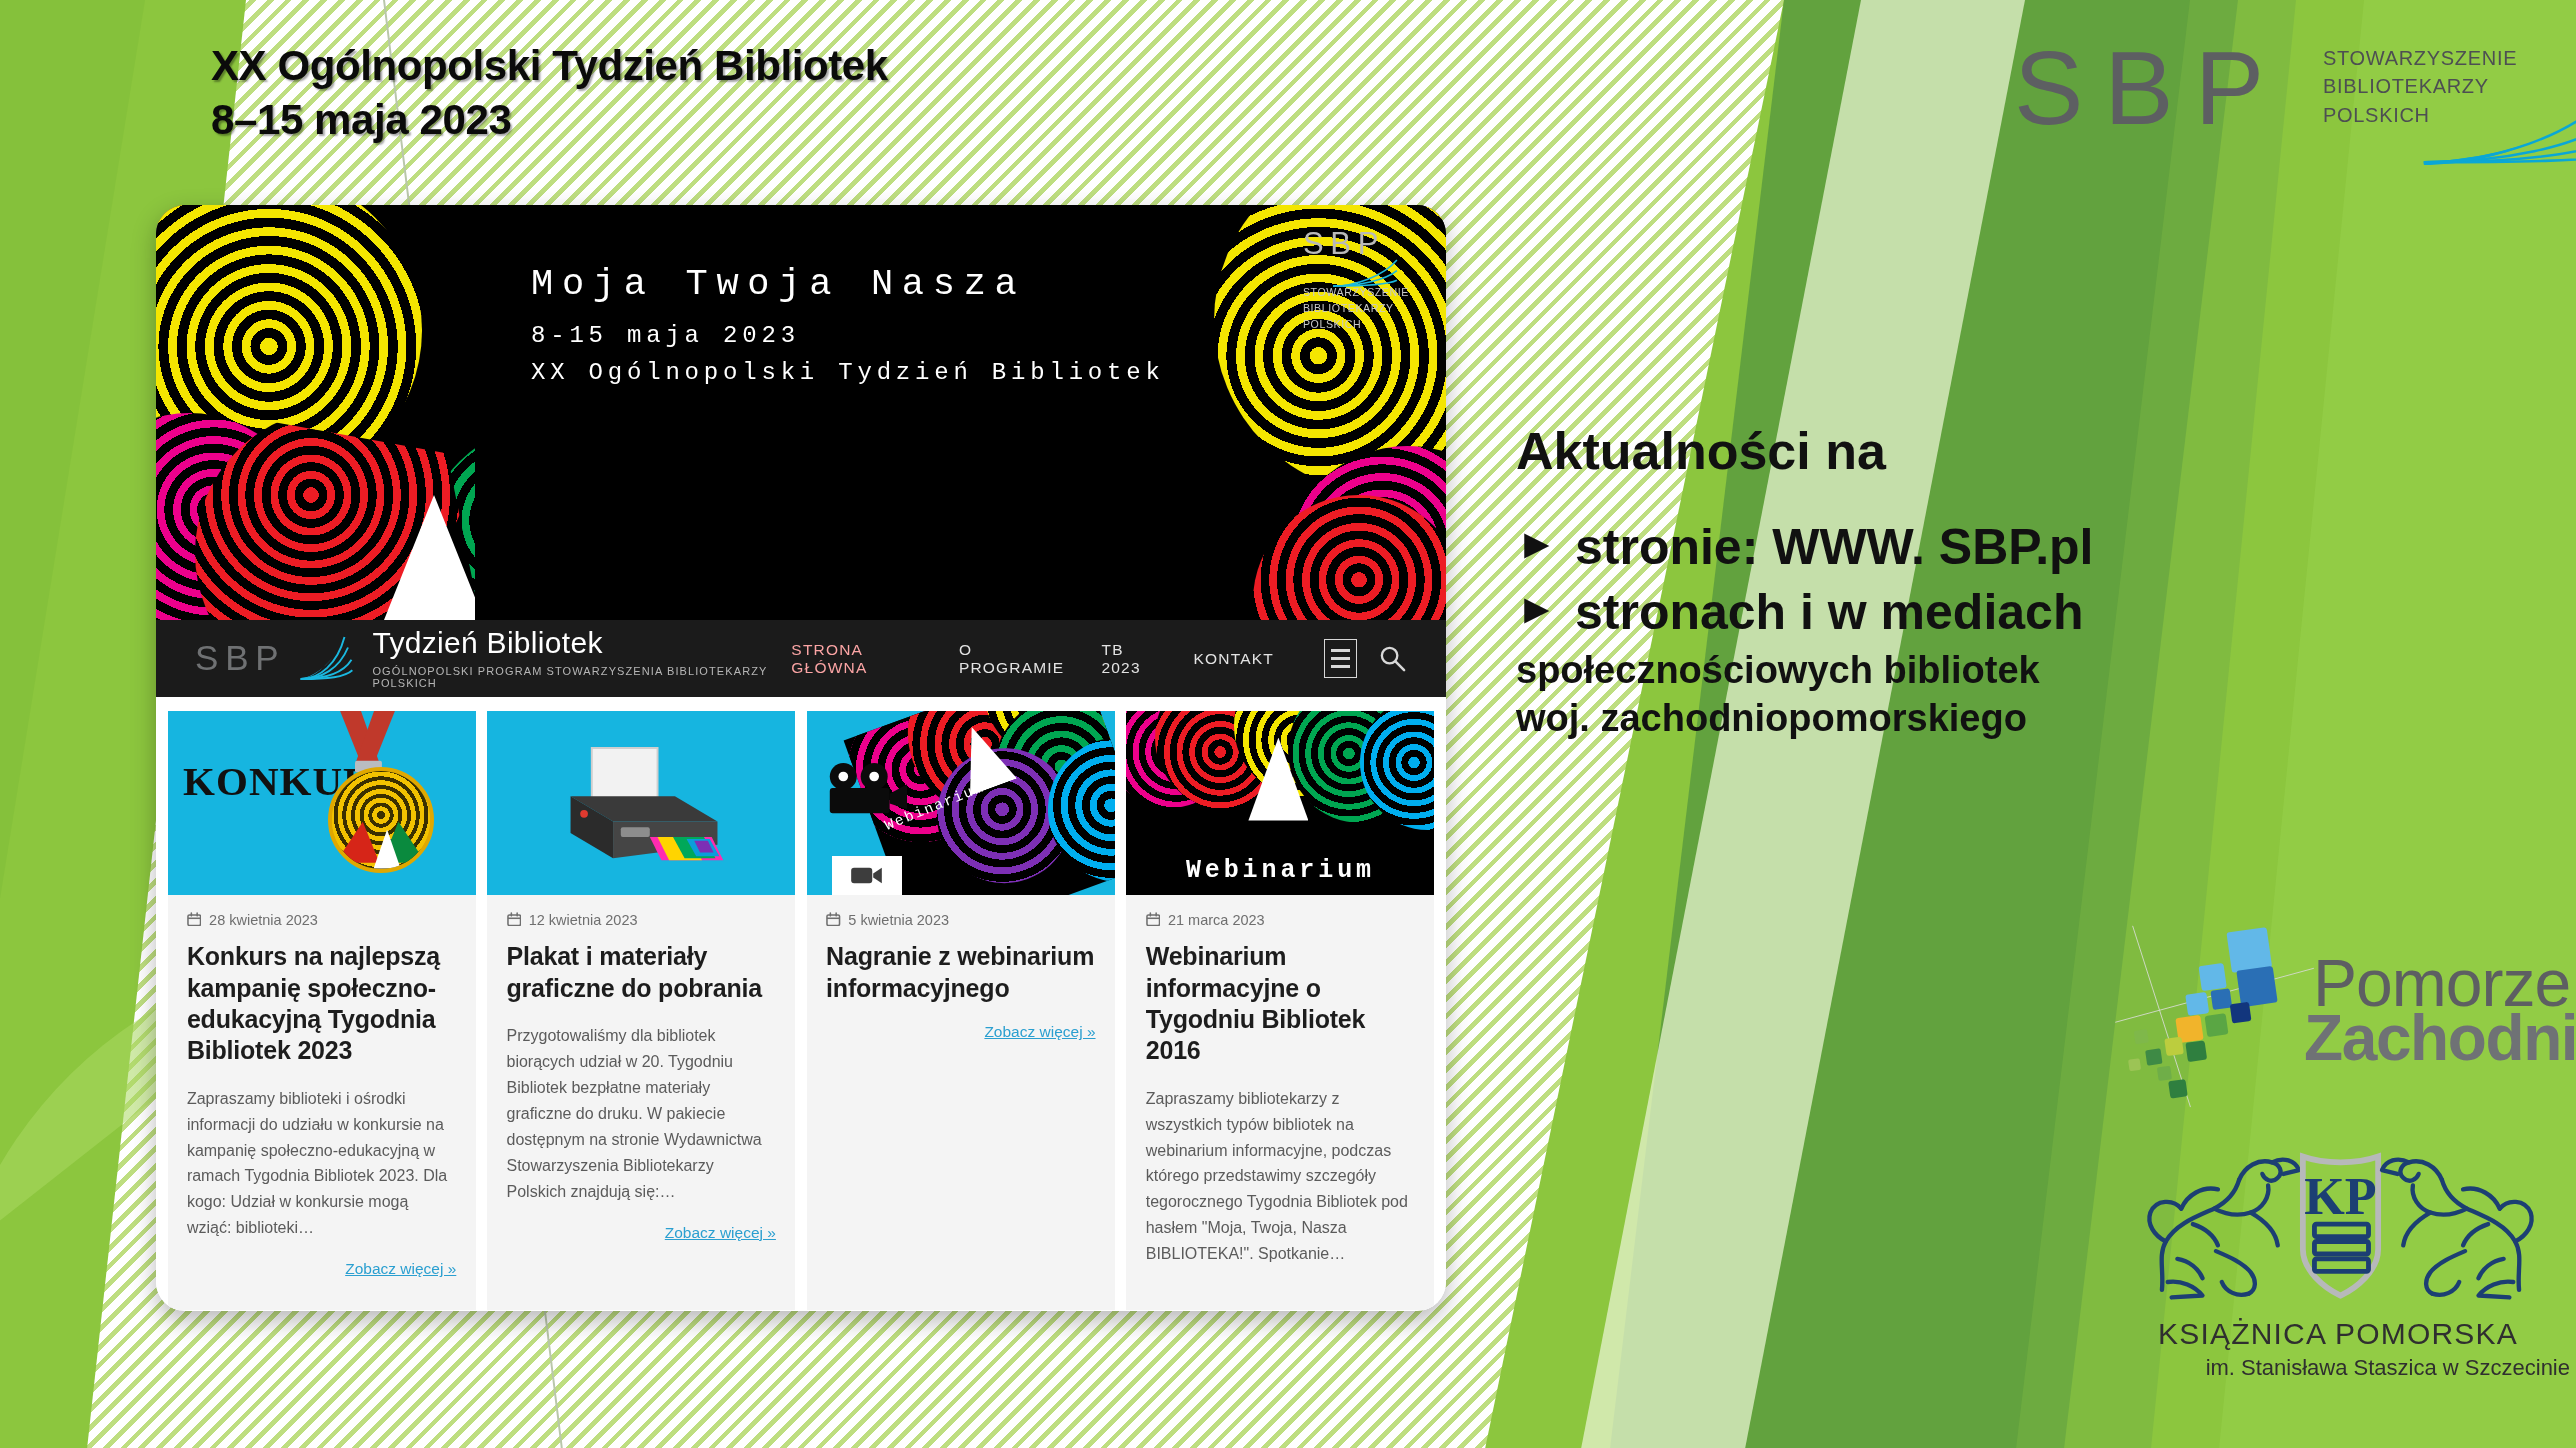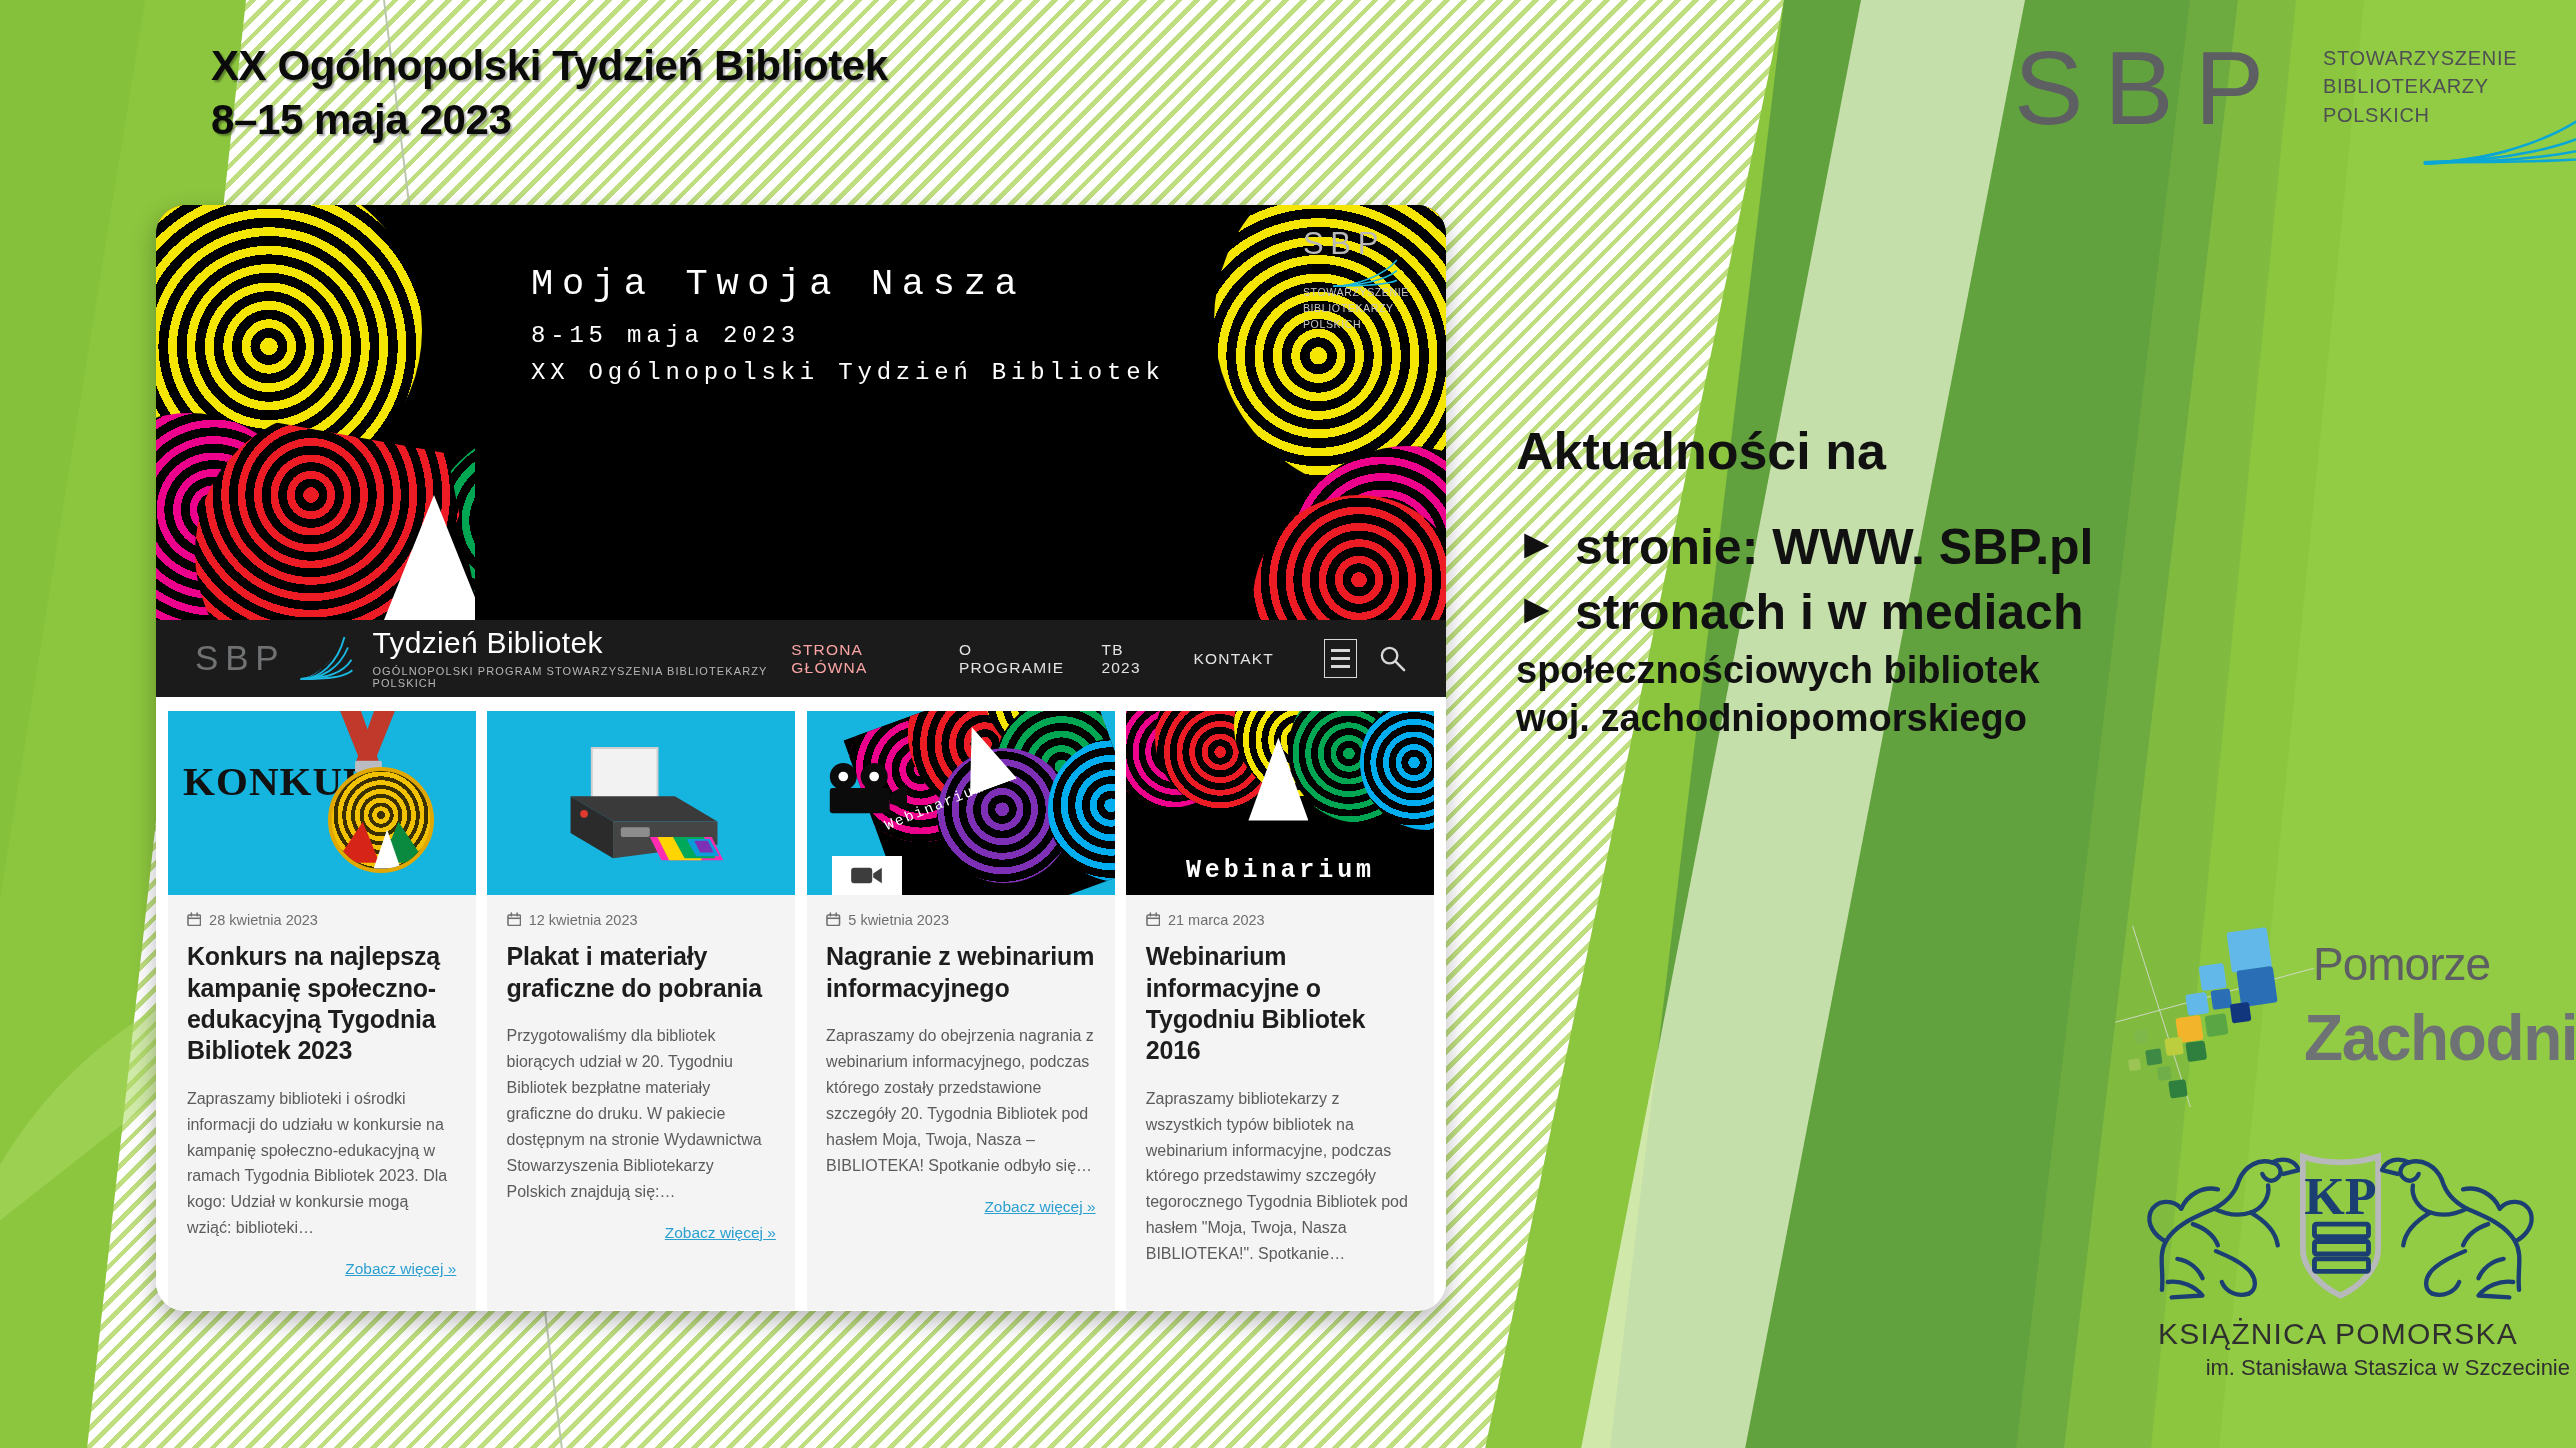--- a/index.html
+++ b/index.html
@@ -88,21 +88,21 @@
   }
   .sbp-words{
     position:absolute; left:309px; top:21px; color:#4d4f52;
     font-size:20px; line-height:1.42; letter-spacing:0.7px;
   }
   .sbp-fan{ position:absolute; left:406px; top:58px; width:203px; height:87px; }
 
   
   .pz{ position:absolute; left:2115px; top:922px; width:454px; height:188px; }
   .pz-mosaic{ position:absolute; left:0; top:0; width:203px; height:188px; }
-  .pz-word1{ position:absolute; left:198px; top:15px; font-size:46px; color:#5d5f62;
+  .pz-word1{ position:absolute; left:198px; top:23px; font-size:66px; color:#5d5f62;
     font-weight:400; letter-spacing:-1px; }
   .pz-word2{ position:absolute; left:189px; top:79px; font-size:64px; color:#6f7275;
     font-weight:bold; letter-spacing:-1.4px; }
 
   
   .kp{ position:absolute; left:2106px; top:1135px; width:464px; height:295px; }
   .kp-emblem{ position:absolute; left:27px; top:0; width:415px; height:184px; }
   .kp-title{ position:absolute; left:0; top:182px; width:464px; text-align:center;
     font-size:30px; letter-spacing:1.2px; color:#2f2f2f; }
   .kp-sub{ position:absolute; left:0; top:220px; width:464px; text-align:right;
@@ -526,21 +526,20 @@
         <div class="card-body">
           <div class="card-date">
             <svg class="cal" viewBox="0 0 15 15">
               <rect x="1" y="3" width="13" height="11" rx="1.5" fill="none" stroke="#6f6f6f" stroke-width="1.6"></rect>
               <path d="M1 6.5 H14" stroke="#6f6f6f" stroke-width="1.6"></path>
               <path d="M4.5 1 V4 M10.5 1 V4" stroke="#6f6f6f" stroke-width="1.6" stroke-linecap="round"></path>
             </svg>
             <span>5 kwietnia 2023</span>
           </div>
           <div class="card-title">Nagranie z webinarium informacyjnego</div>
-          <div class="card-text">Zapraszamy do obejrzenia nagrania z webinarium informacyjnego, podczas którego zostały przedstawione szczegóły 20. Tygodnia Bibliotek pod hasłem Moja, Twoja, Nasza – BIBLIOTEKA! Spotkanie odbyło się…</div>
           <div class="card-more">Zobacz więcej »</div>
         </div>
       </div>
 
       <div class="card">
         <div class="card-img">
           <div class="c4-art">
             <div style="position:absolute;left:-19.3px;top:-29px;width:126px;height:126px;border-radius:50%;
                         background:repeating-radial-gradient(circle at 55% 55%,#ec008c 0 5.8px,#000 5.8px 12.6px)"></div>
             <div style="position:absolute;left:29px;top:-46px;width:145px;height:145px;border-radius:50%;

